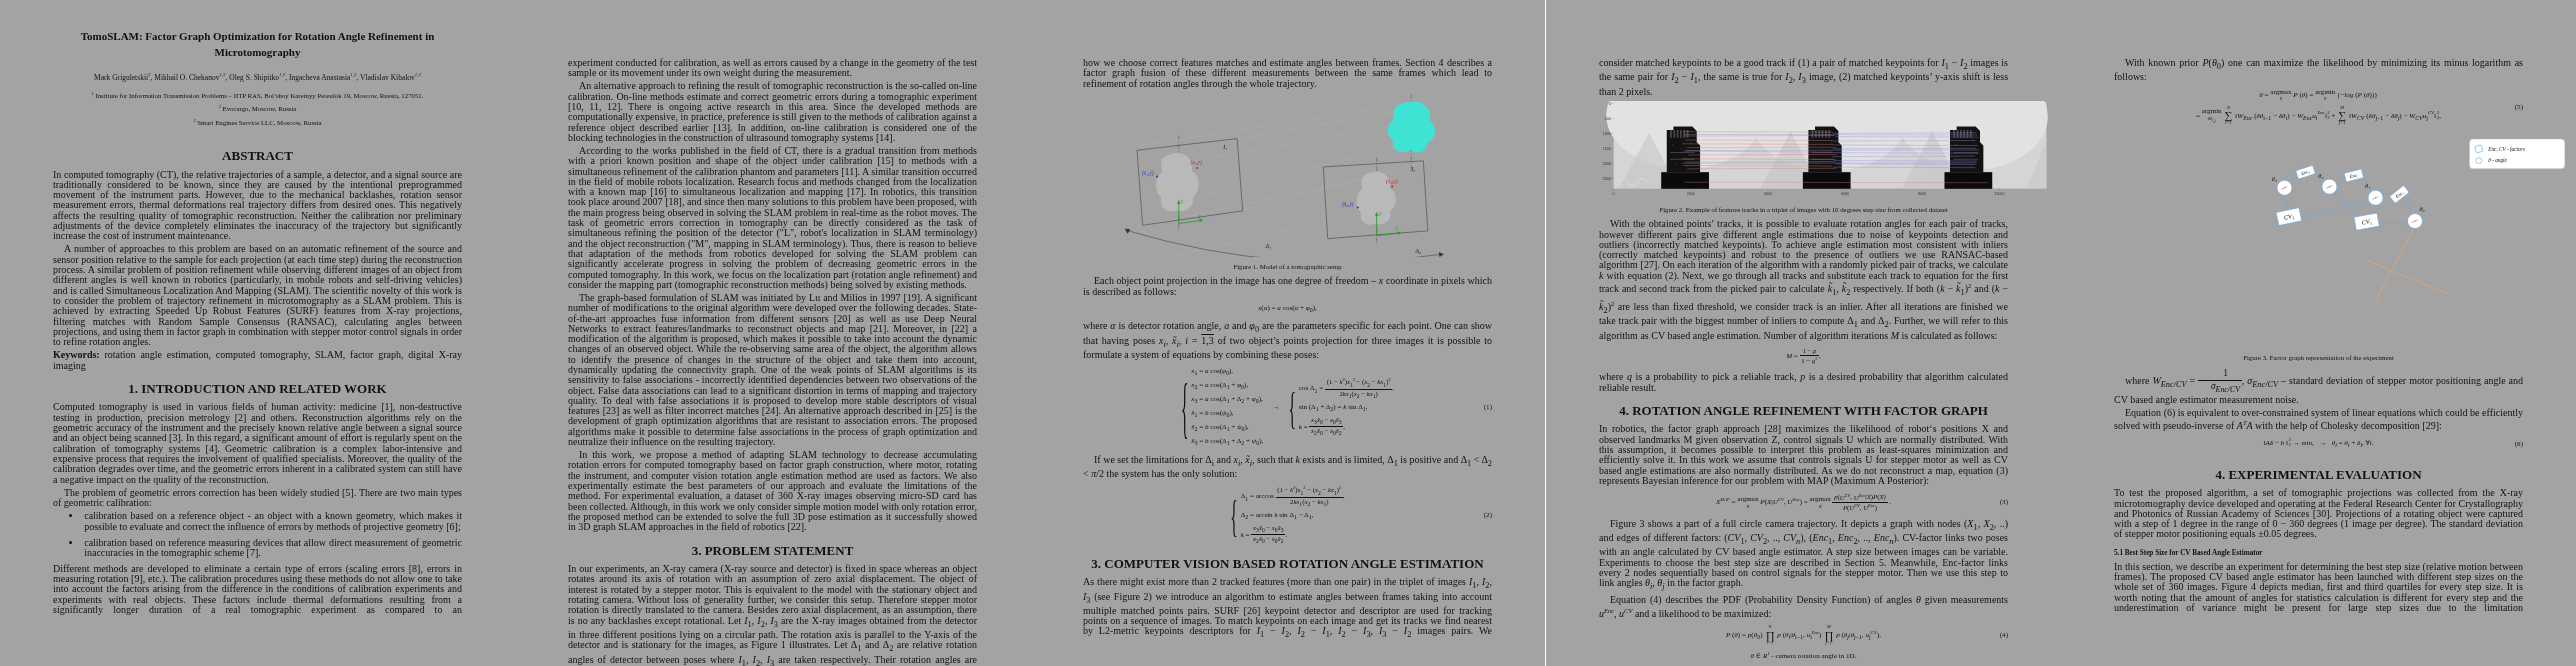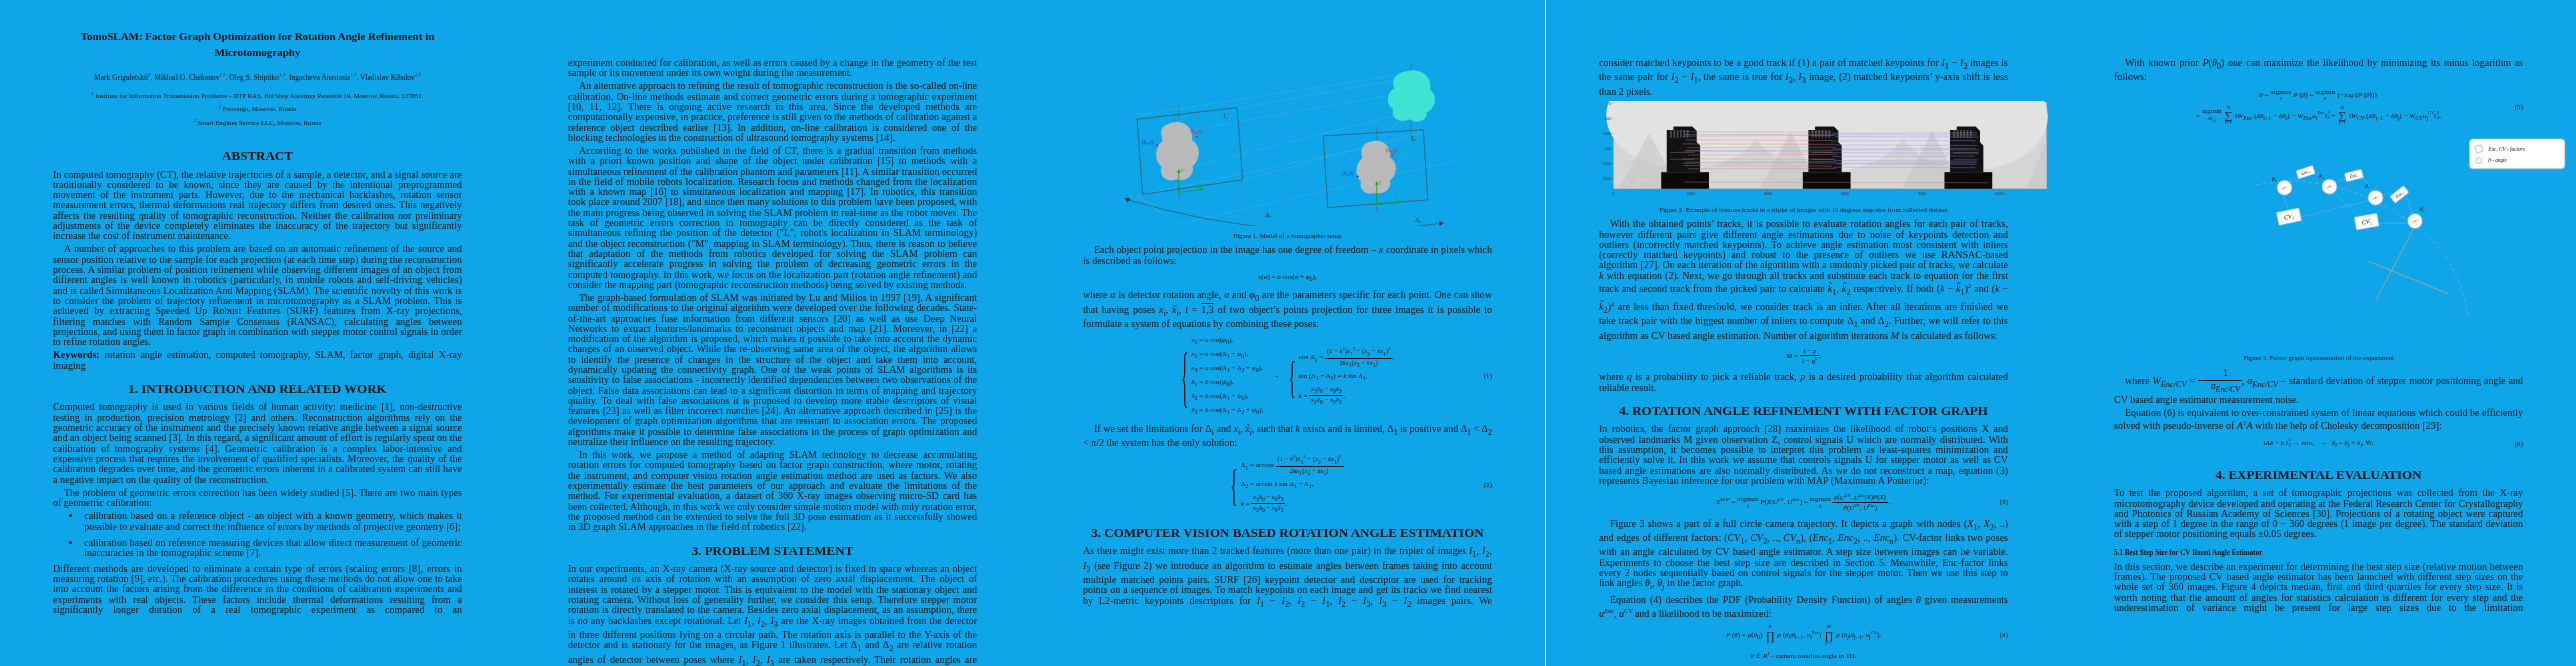--- a/index.html
+++ b/index.html
@@ -1,18 +1,18 @@
 <!DOCTYPE html>
 <html style="font-size:9px"><head>
 <meta charset="utf-8">
 <style>
   html,body{margin:0;padding:0;}
   body{width:2576px;height:667px;background:#ffffff;position:relative;
        font-family:"Liberation Serif","DejaVu Serif",serif;color:#111;}
-  .page{position:absolute;top:0;width:515px;height:667px;overflow:hidden;background:#0ea5e9;}
+  .page{position:absolute;top:0;width:515px;height:667px;overflow:hidden;background:#a3a3a3;}
   #page1{left:0}#page2{left:515px}#page3{left:1030px}#page4{left:1546px}#page5{left:2061px}
   .pc{padding:0 53px;}
   .pt{padding-top:58px;}
   .para{font-size:10px;line-height:10.3px;text-align:justify;margin:0 0 2.8px 0;}
   .ind{text-indent:11px;}
   .cont{text-align-last:justify;}
   .title{font-size:11px;font-weight:bold;text-align:center;line-height:16px;margin:28px auto 9px;max-width:367px;}
   .authors{font-size:7.5px;text-align:center;line-height:11.7px;margin:0 10px 5px;}
   .affil{font-size:6.8px;text-align:center;line-height:11px;margin:0;}
   sup{font-size:0.65em;}
@@ -77,20 +77,21 @@
     <div class="para ind">According to the works published in the field of CT, there is a gradual transition from methods with a priori known position and shape of the object under calibration [15] to methods with a simultaneous refinement of the calibration phantom and parameters [11]. A similar transition occurred in the field of mobile robots localization. Research focus and methods changed from the localization with a known map [16] to simultaneous localization and mapping [17]. In robotics, this transition took place around 2007 [18], and since then many solutions to this problem have been proposed, with the main progress being observed in solving the SLAM problem in real-time as the robot moves. The task of geometric errors correction in tomography can be directly considered as the task of simultaneous refining the position of the detector ("L", robot's localization in SLAM terminology) and the object reconstruction ("M", mapping in SLAM terminology). Thus, there is reason to believe that adaptation of the methods from robotics developed for solving the SLAM problem can significantly accelerate progress in solving the problem of decreasing geometric errors in the computed tomography. In this work, we focus on the localization part (rotation angle refinement) and consider the mapping part (tomographic reconstruction methods) being solved by existing methods.</div>
     <div class="para ind">The graph-based formulation of SLAM was initiated by Lu and Milios in 1997 [19]. A significant number of modifications to the original algorithm were developed over the following decades. State-of-the-art approaches fuse information from different sensors [20] as well as use Deep Neural Networks to extract features/landmarks to reconstruct objects and map [21]. Moreover, in [22] a modification of the algorithm is proposed, which makes it possible to take into account the dynamic changes of an observed object. While the re-observing same area of the object, the algorithm allows to identify the presence of changes in the structure of the object and take them into account, dynamically updating the connectivity graph. One of the weak points of SLAM algorithms is its sensitivity to false associations - incorrectly identified dependencies between two observations of the object. False data associations can lead to a significant distortion in terms of mapping and trajectory quality. To deal with false associations it is proposed to develop more stable descriptors of visual features [23] as well as filter incorrect matches [24]. An alternative approach described in [25] is the development of graph optimization algorithms that are resistant to association errors. The proposed algorithms make it possible to determine false associations in the process of graph optimization and neutralize their influence on the resulting trajectory.</div>
     <div class="para ind">In this work, we propose a method of adapting SLAM technology to decrease accumulating rotation errors for computed tomography based on factor graph construction, where motor, rotating the instrument, and computer vision rotation angle estimation method are used as factors. We also experimentally estimate the best parameters of our approach and evaluate the limitations of the method. For experimental evaluation, a dataset of 360 X-ray images observing micro-SD card has been collected. Although, in this work we only consider simple motion model with only rotation error, the proposed method can be extended to solve the full 3D pose estimation as it successfully showed in 3D graph SLAM approaches in the field of robotics [22].</div>
     <div class="sec-head">3. PROBLEM STATEMENT</div>
     <div class="para cont">In our experiments, an X-ray camera (X-ray source and detector) is fixed in space whereas an object rotates around its axis of rotation with an assumption of zero axial displacement. The object of interest is rotated by a stepper motor. This is equivalent to the model with the stationary object and rotating camera. Without loss of generality further, we consider this setup. Therefore stepper motor rotation is directly translated to the camera. Besides zero axial displacement, as an assumption, there is no any backlashes except rotational. Let <i>I</i><sub>1</sub>, <i>I</i><sub>2</sub>, <i>I</i><sub>3</sub> are the X-ray images obtained from the detector in three different positions lying on a circular path. The rotation axis is parallel to the Y-axis of the detector and is stationary for the images, as Figure 1 illustrates. Let Δ<sub>1</sub> and Δ<sub>2</sub> are relative rotation angles of detector between poses where <i>I</i><sub>1</sub>, <i>I</i><sub>2</sub>, <i>I</i><sub>3</sub> are taken respectively. Their rotation angles are subject to measurement error and need to be refined. We assume that a coordinate of the rotation axis is known, equals 0, and is collinear to the rotating shaft of the stepper motor. Given a sequence of images <i>I<sub>i</sub></i>, <i>i</i> = <span class="ov">1,N</span> obtained from detector, equations (2) allow to calculate rotation angles between frames. Section 3 explains</div>
   </div>
 </div>
 
 <div class="page" id="page3">
   <div class="pc pt">
+    <div class="para">how we choose correct features matches and estimate angles between frames. Section 4 describes a factor graph fusion of these different measurements between the same frames which lead to refinement of rotation angles through the whole trajectory.</div>
 
     <div class="figwrap">
       <svg width="410" height="164" viewBox="0 0 737 295">
         <g stroke="#c9c9c9" stroke-width="0.8" stroke-dasharray="1.5 3">
           <line x1="100" y1="95" x2="555" y2="25"></line>
           <line x1="280" y1="83" x2="590" y2="28"></line>
           <line x1="100" y1="240" x2="585" y2="138"></line>
           <line x1="287" y1="212" x2="622" y2="122"></line>
           <line x1="150" y1="130" x2="562" y2="58"></line>
           <line x1="150" y1="200" x2="566" y2="95"></line>

